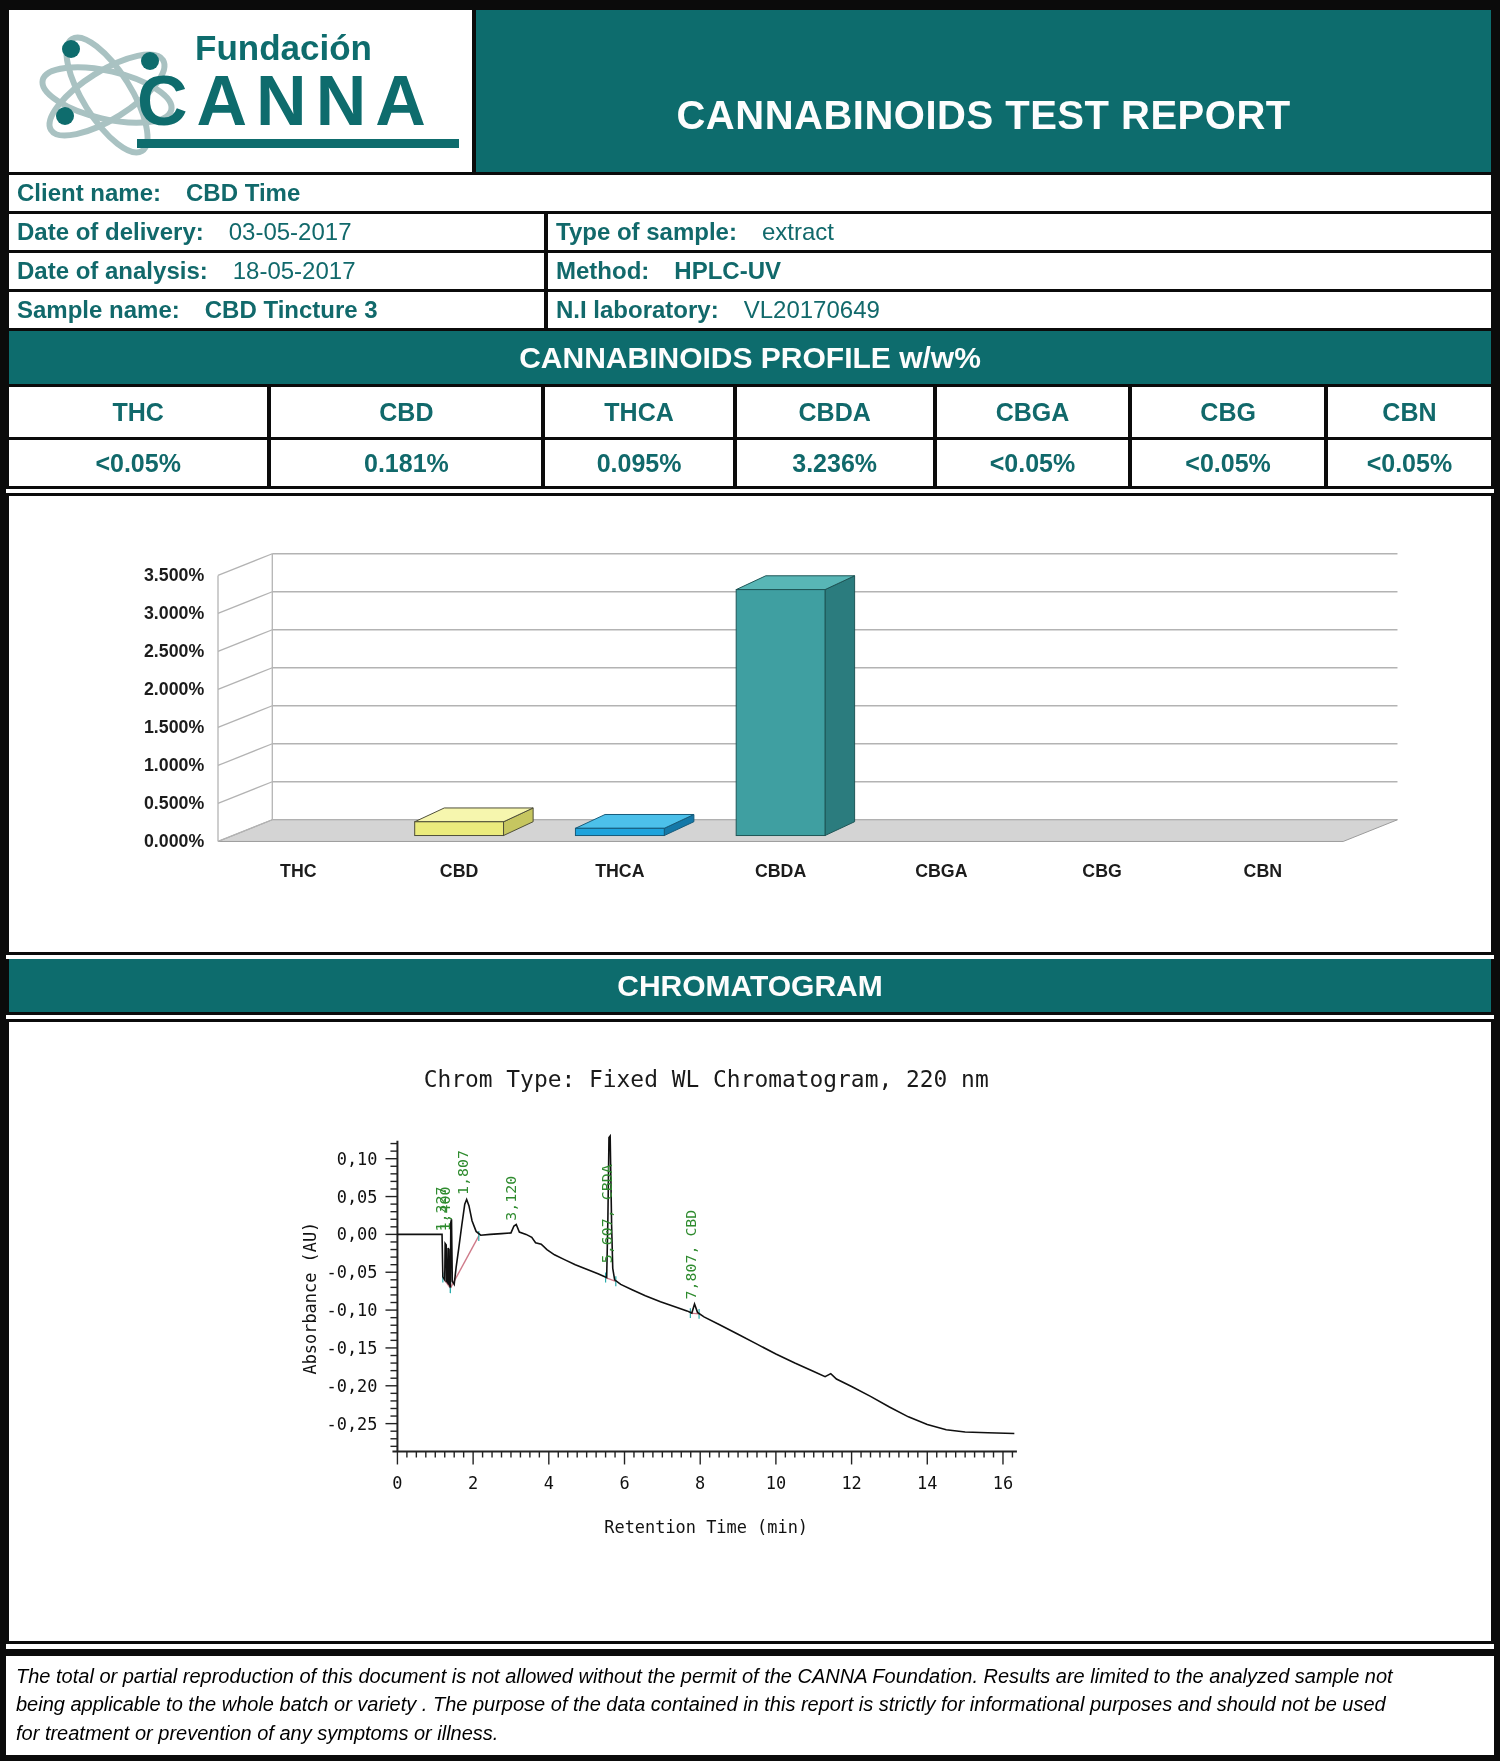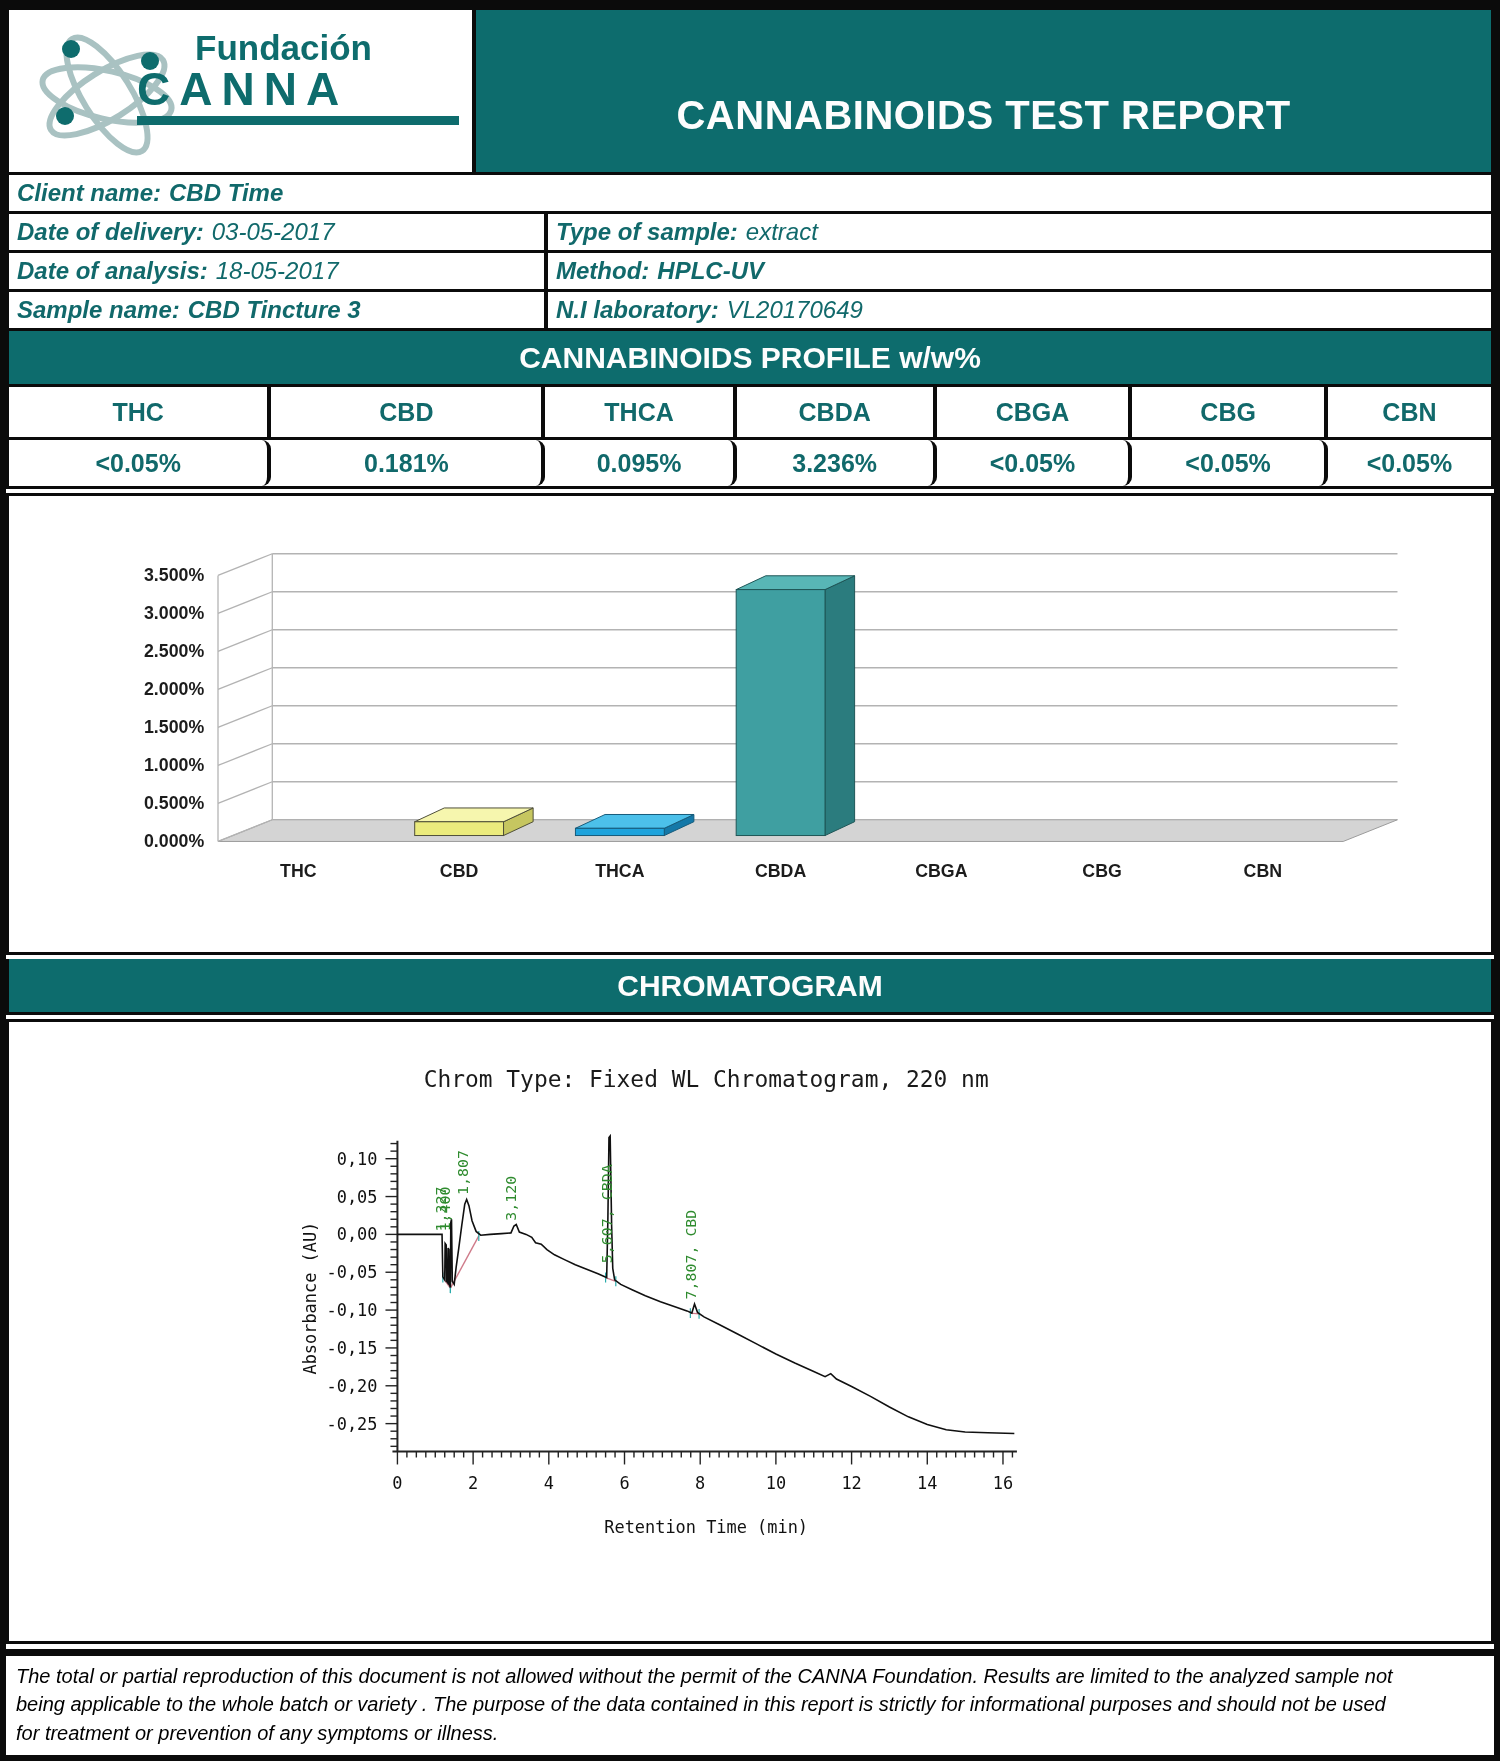--- a/index.html
+++ b/index.html
@@ -10,39 +10,39 @@
     overflow: hidden;
   }
   
   .header { display: flex; height: 168px; }
   .logo-box { width: 31.6%; position: relative; border: 3px solid #0b0b0b; border-right: 4px solid #0b0b0b; background: #fff; overflow: hidden; }
   .title-box { width: 68.4%; background: #0d6c6d; border: 3px solid #0b0b0b; border-left: none; display: flex; align-items: center; justify-content: center; }
   .title-box h1 { color: #fdfdfd; font-size: 40px; font-weight: bold; letter-spacing: 0.5px; margin-top: 48px; }
   .atom { position: absolute; left: 18px; top: 6px; }
   .logo-text { position: absolute; left: 128px; top: 18px; width: 330px; }
   .logo-fundacion { color: #0e6c6d; font-weight: bold; font-size: 35px; padding-left: 58px; }
-  .logo-canna { color: #0e6c6d; font-weight: bold; font-size: 46px; letter-spacing: 9px; line-height: 0.95; }
+  .logo-canna { color: #0e6c6d; font-weight: bold; font-size: 70px; letter-spacing: 9px; line-height: 0.95; }
   .logo-underline { height: 9px; background: #0e6c6d; width: 322px; margin-top: 4px; }
   
   .inforow { display: flex; border: 3px solid #0b0b0b; border-top: none; min-height: 38px; align-items: stretch; }
-  .cell { padding: 4px 8px; font-size: 24px; color: #11696b; display: flex; align-items: flex-end; gap: 8px; white-space: nowrap; font-style: italic; }
+  .cell { padding: 4px 8px; font-size: 24px; color: #11696b; display: flex; align-items: flex-end; gap: 25px; white-space: nowrap; }
   .cell .lbl { font-weight: bold; }
   .cell .val { font-weight: normal; }
   .cell .val.b { font-weight: bold; }
   .w-left { width: 36.1%; }
   .w-right { width: 63.9%; border-left: 4px solid #0b0b0b; }
   .w-full { width: 100%; }
   
   .band { background: #0d6c6d; border: 3px solid #0b0b0b; border-top: none; height: 56px; display: flex; align-items: center; justify-content: center; }
   .band h2 { color: #fdfdfd; font-size: 30px; font-weight: bold; }
   .ptable { display: flex; border: 3px solid #0b0b0b; border-top: none; }
   .ptable .pcell { border-right: 4px solid #0b0b0b; display: flex; align-items: center; justify-content: center; font-weight: bold; color: #11696b; }
   .ptable .pcell:last-child { border-right: none; }
   .prow-h .pcell { height: 50px; font-size: 25px; }
-  .prow-v .pcell { height: 46px; font-size: 25px; border-radius: 9px; }
+  .prow-v .pcell { height: 46px; font-size: 25px; }
   .c1{width:17.7%}.c2{width:18.5%}.c3{width:12.9%}.c4{width:13.5%}.c5{width:13.2%}.c6{width:13.2%}.c7{width:11.0%}
   
   .chart-box { border: 3px solid #0b0b0b; margin-top: 4px; height: 462px; background: #fff; }
   .chrom-band { margin-top: 4px; }
   .chrom-box { border: 3px solid #0b0b0b; margin-top: 4px; height: 625px; background: #fff; }
   svg { display: block; }
   
   .footer { border-top: 7px solid #0b0b0b; border-bottom: 7px solid #0b0b0b; margin-top: 5px; padding: 6px 10px 8px 10px; background: #fff; }
   .footer div { color: #000000; font-style: italic; font-size: 20px; line-height: 1.42; white-space: nowrap; }
 </style>

